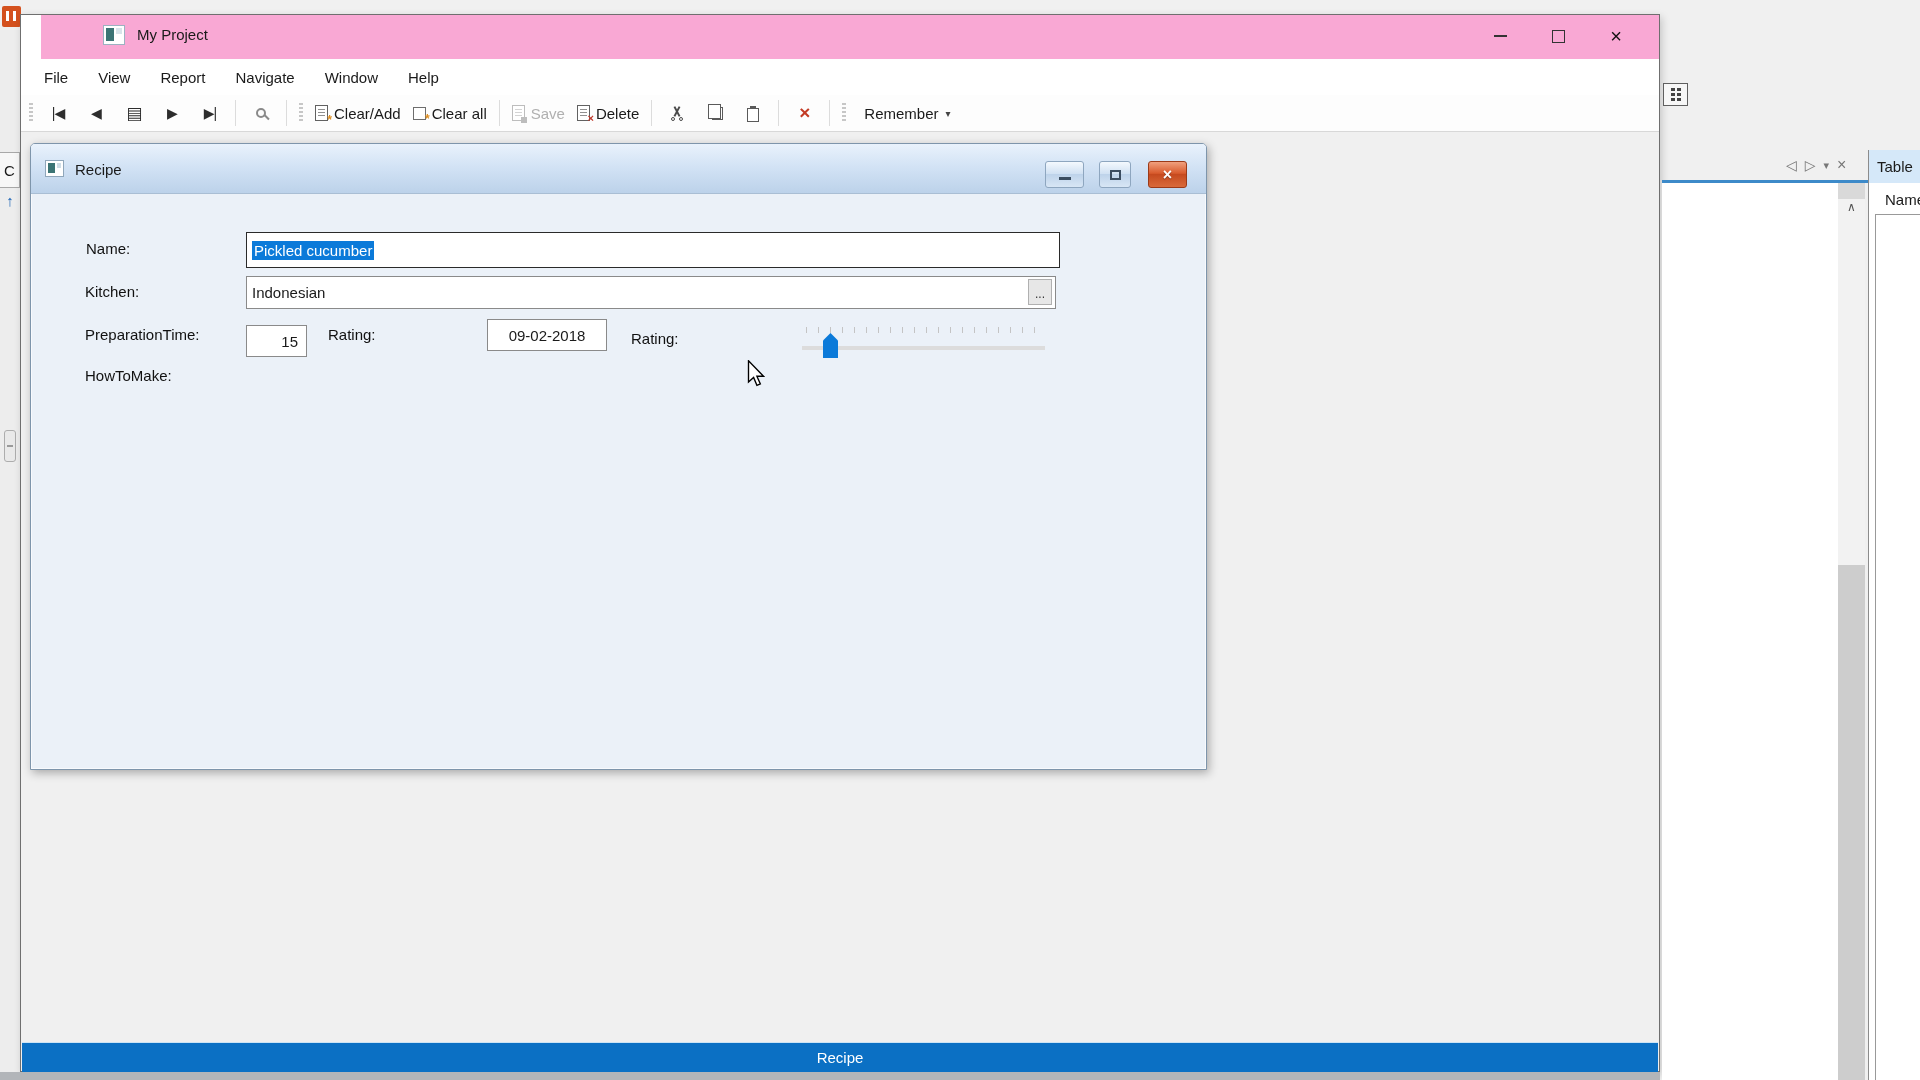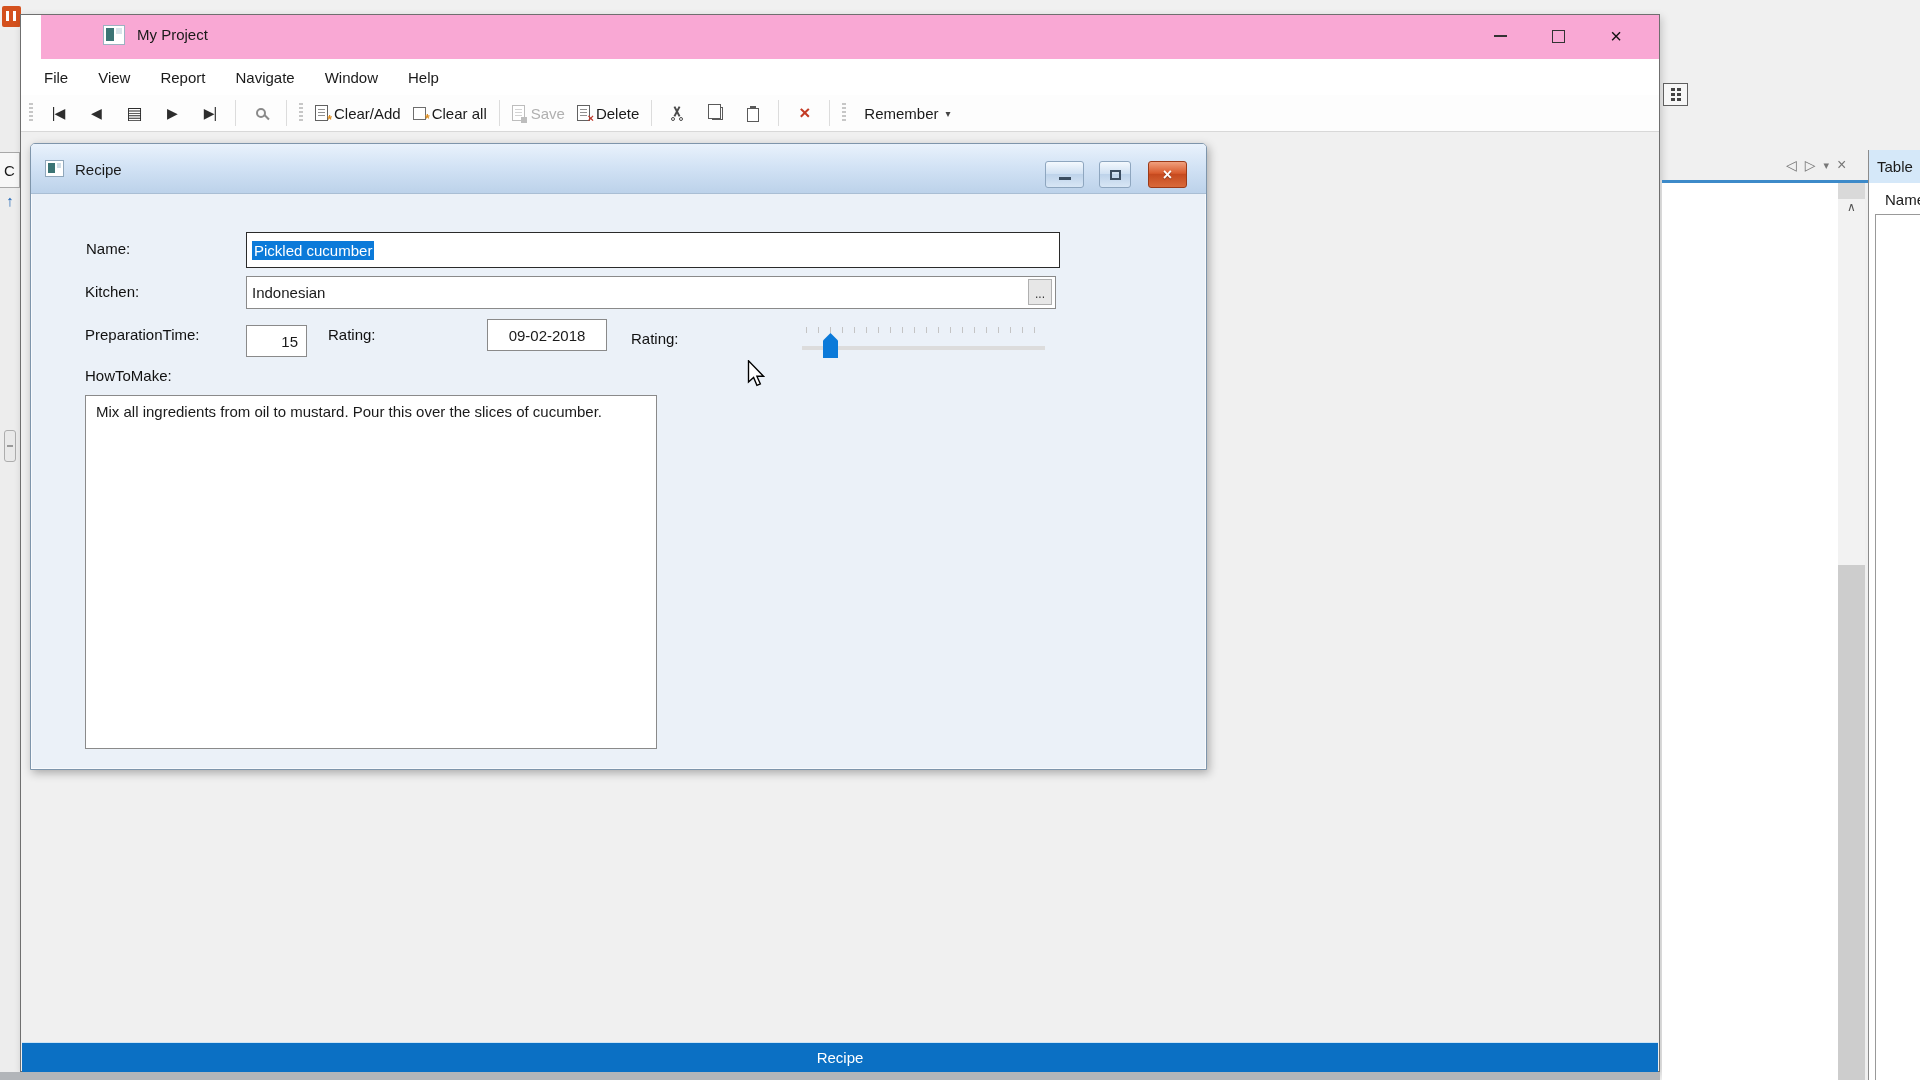--- a/index.html
+++ b/index.html
@@ -282,23 +282,20 @@
       </div>
 
       <span class="flabel" style="left:600px; top:186px;">Rating:</span>
       <div class="slider" style="left:771px; top:183px; width:245px; height:36px;">
         <span class="ticks"></span>
         <span class="track"></span>
         <span class="thumb"></span>
       </div>
 
       <span class="flabel" style="left:54px; top:223px;">HowToMake:</span>
-      <div class="howto" style="left:54px; top:251px; width:572px; height:354px;">
-        <span>Mix all ingredients from oil to mustard. Pour this over the slices of cucumber.</span>
-      </div>
     </div>
   </div>
 
   <div class="grid-icon">
       <i></i>
       <i></i>
       <i></i>
       <i></i>
       <i></i>
       <i></i>

